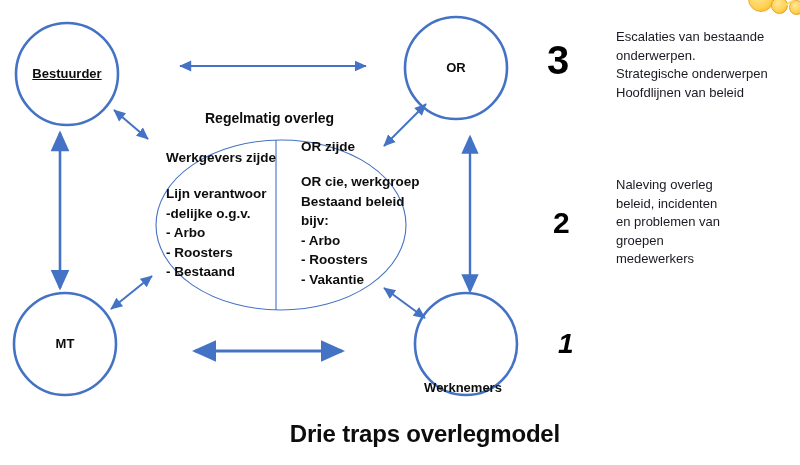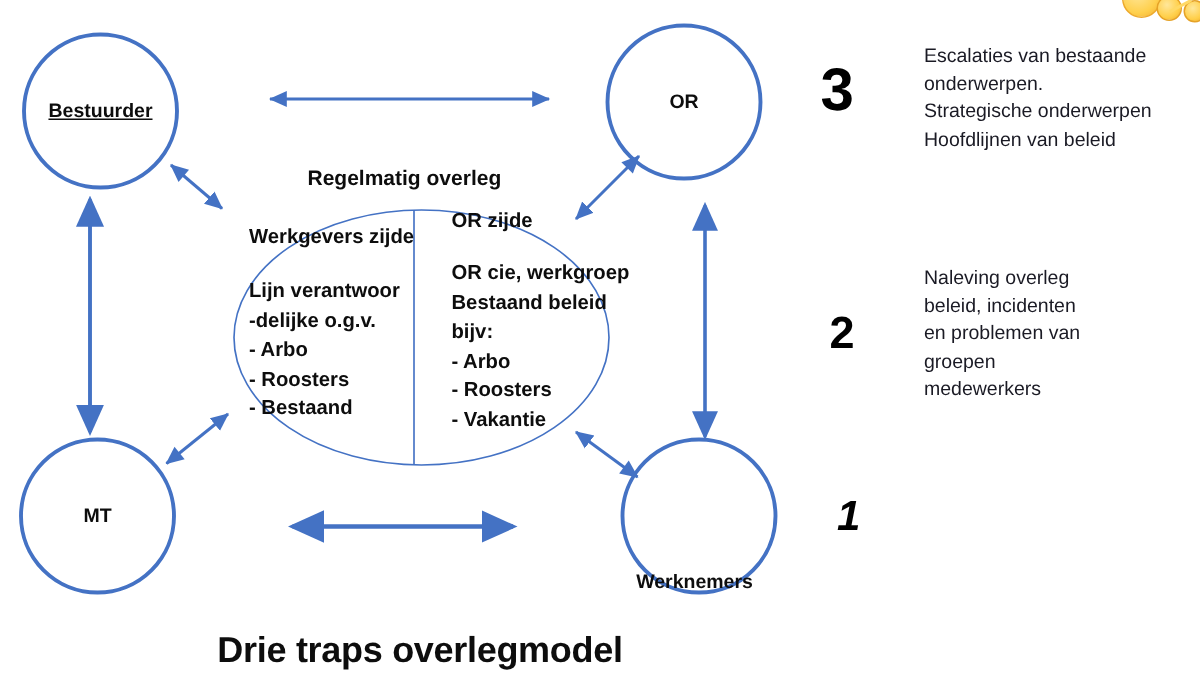--- a/index.html
+++ b/index.html
@@ -57,21 +57,21 @@
     color:#1a1a24;
     font-size:13px;
     line-height:18.5px;
     white-space:pre-line;
   }
 
   #diagram-title {
     position:absolute;
     left:0; top:420px;
     width:560px;
-    text-align:center;
+    text-align:right;
     font-weight:bold;
     font-size:24px;
     color:#0d0d0d;
     letter-spacing:-0.2px;
   }
 
   .coin {
     position:absolute;
     border-radius:50%;
   }

